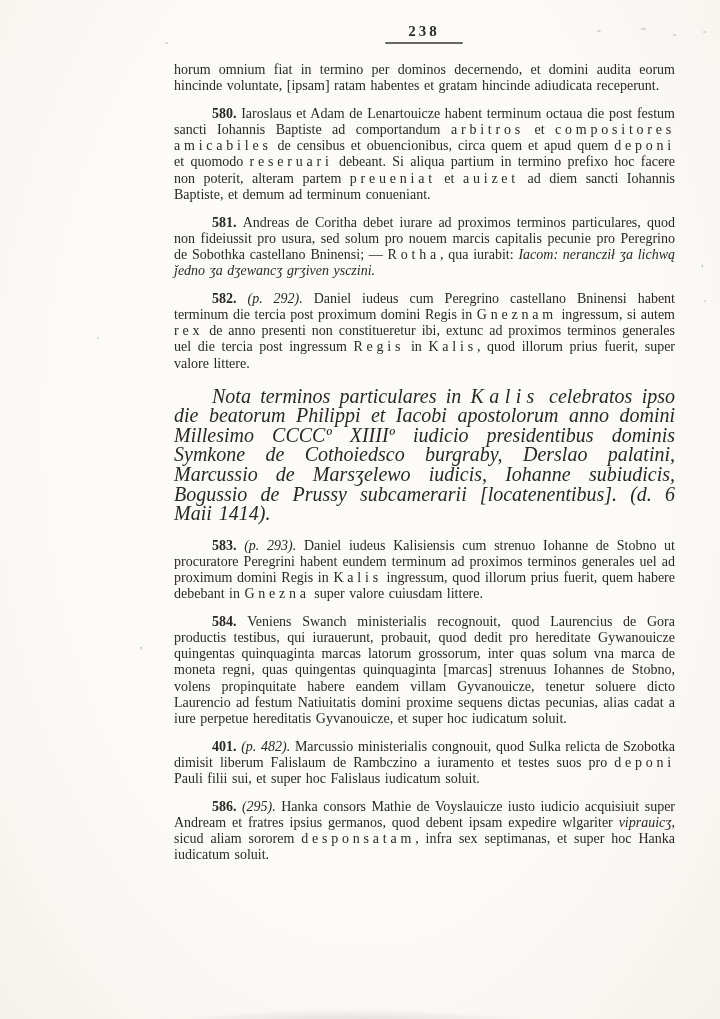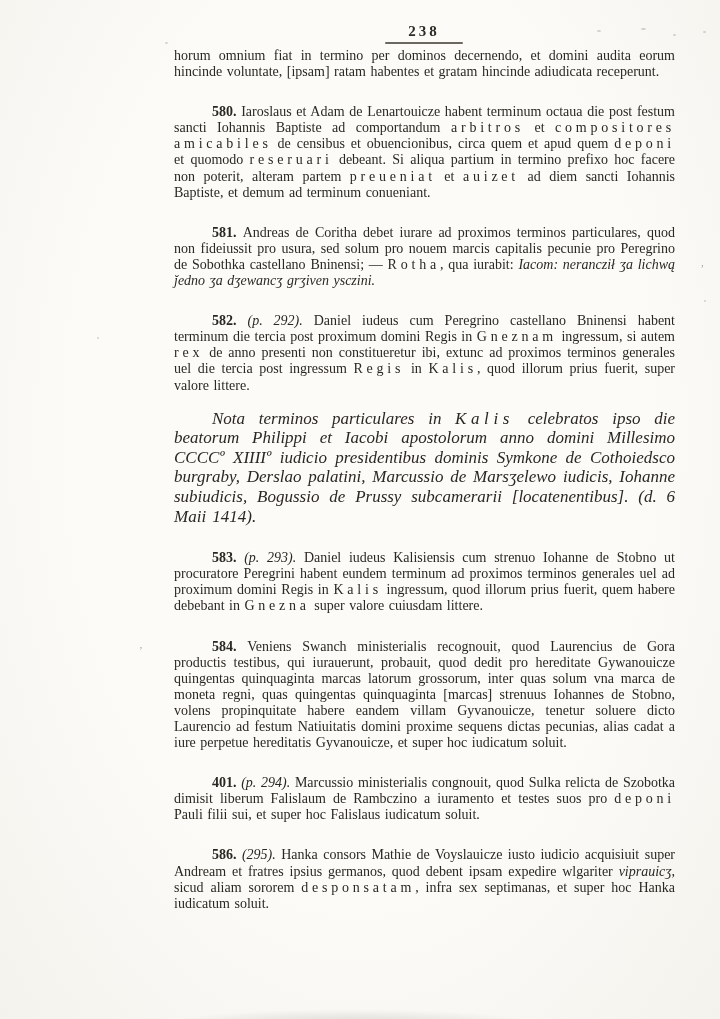--- a/index.html
+++ b/index.html
@@ -16,33 +16,33 @@
   }
   .page-number {
     display:inline-block;
     font-size:15px; font-weight:700; letter-spacing:3px; color:#2e2b25;
   }
   .page-number-rule {
     width:78px; height:2px; background:#3a372f; opacity:.75;
     margin:2px auto 0 auto; border-radius:1px;
   }
   .text-column {
-    position:absolute; left:174px; top:48px; width:501px;
+    position:absolute; left:174px; top:62px; width:501px;
   }
   .para {
     margin:0 0 12px 0;
     text-align:justify;
     font-size:14px;
     line-height:16.1px;
     word-spacing:1px;
   }
-  .para.indent { text-indent:38px;margin-top:24px; }
+  .para.indent { text-indent:38px; }
   .para.nota {
     font-style:italic;
-    font-size:17px;
+    font-size:20px;
     line-height:19.6px;
     margin:15px 0 14px 0;
     word-spacing:2px;
   }
   .seg-bold { font-weight:700; }
   .seg-italic { font-style:italic; }
   .seg-spaced { letter-spacing:0.27em; }
   
   .speck {
     position:absolute; background:#4a463e; border-radius:50%;
@@ -69,21 +69,21 @@
   </header>
 
   <main class="text-column">
       <p class="para body"><span>horum omnium fiat in termino per dominos decernendo, et domini audita eorum hincinde voluntate, [ipsam] ratam habentes et gratam hincinde adiudicata receperunt.</span></p>
       <p class="para body indent"><span class="seg-bold">580. </span><span>Iaroslaus et Adam de Lenartouicze habent terminum octaua die post festum sancti Iohannis Baptiste ad comportandum </span><span class="seg-spaced">arbitros</span><span> et </span><span class="seg-spaced">compositores amicabiles</span><span> de censibus et obuencionibus, circa quem et apud quem </span><span class="seg-spaced">deponi</span><span> et quomodo </span><span class="seg-spaced">reseruari</span><span> debeant.  Si aliqua partium in termino prefixo hoc facere non poterit, alteram partem </span><span class="seg-spaced">preueniat</span><span> et </span><span class="seg-spaced">auizet</span><span> ad diem sancti Iohannis Baptiste, et demum ad terminum conueniant.</span></p>
       <p class="para body indent"><span class="seg-bold">581. </span><span>Andreas de Coritha debet iurare ad proximos terminos particulares, quod non fideiussit pro usura, sed solum pro nouem marcis capitalis pecunie pro Peregrino de Sobothka castellano Bninensi; — </span><span class="seg-spaced">Rotha</span><span>, qua iurabit: </span><span class="seg-italic">Iacom: nerancził ʒa lichwą ǰedno ʒa dʒewancʒ grʒiven ysczini.</span></p>
       <p class="para body indent"><span class="seg-bold">582. </span><span class="seg-italic">(p. 292). </span><span>Daniel iudeus cum Peregrino castellano Bninensi habent terminum die tercia post proximum domini Regis in </span><span class="seg-spaced">Gneznam</span><span> ingressum, si autem </span><span class="seg-spaced">rex</span><span> de anno presenti non constitueretur ibi, extunc ad proximos terminos generales uel die tercia post ingressum </span><span class="seg-spaced">Regis</span><span> in </span><span class="seg-spaced">Kalis</span><span>, quod illorum prius fuerit, super valore littere.</span></p>
       <p class="para nota indent"><span class="seg-italic">Nota terminos particulares in </span><span class="seg-italic seg-spaced">Kalis</span><span class="seg-italic"> celebratos ipso die beatorum Philippi et Iacobi apostolorum anno domini Millesimo CCCCº XIIIIº iudicio presidentibus dominis Symkone de Cothoiedsco burgraby, Derslao palatini, Marcussio de Marsʒelewo iudicis, Iohanne subiudicis, Bogussio de Prussy subcamerarii [locatenentibus]. (d. 6 Maii 1414).</span></p>
       <p class="para body indent"><span class="seg-bold">583. </span><span class="seg-italic">(p. 293). </span><span>Daniel iudeus Kalisiensis cum strenuo Iohanne de Stobno ut procuratore Peregrini habent eundem terminum ad proximos terminos generales uel ad proximum domini Regis in </span><span class="seg-spaced">Kalis</span><span> ingressum, quod illorum prius fuerit, quem habere debebant in </span><span class="seg-spaced">Gnezna</span><span> super valore cuiusdam littere.</span></p>
       <p class="para body indent"><span class="seg-bold">584. </span><span>Veniens Swanch ministerialis recognouit, quod Laurencius de Gora productis testibus, qui iurauerunt, probauit, quod dedit pro hereditate Gywanouicze quingentas quinquaginta marcas latorum grossorum, inter quas solum vna marca de moneta regni, quas quingentas quinquaginta [marcas] strenuus Iohannes de Stobno, volens propinquitate habere eandem villam Gyvanouicze, tenetur soluere dicto Laurencio ad festum Natiuitatis domini proxime sequens dictas pecunias, alias cadat a iure perpetue hereditatis Gyvanouicze, et super hoc iudicatum soluit.</span></p>
-      <p class="para body indent"><span class="seg-bold">401. </span><span class="seg-italic">(p. 294). </span><span>Marcussio ministerialis congnouit, quod Sulka relicta de Szobotka dimisit liberum Falislaum de Rambczino a iuramento et testes suos pro </span><span class="seg-spaced">deponi</span><span> Pauli filii sui, et super hoc Falislaus iudicatum soluit.</span></p>
+      <p class="para body indent"><span class="seg-bold">401. </span><span class="seg-italic">(p. 482). </span><span>Marcussio ministerialis congnouit, quod Sulka relicta de Szobotka dimisit liberum Falislaum de Rambczino a iuramento et testes suos pro </span><span class="seg-spaced">deponi</span><span> Pauli filii sui, et super hoc Falislaus iudicatum soluit.</span></p>
       <p class="para body indent"><span class="seg-bold">586. </span><span class="seg-italic">(295). </span><span>Hanka consors Mathie de Voyslauicze iusto iudicio acquisiuit super Andream et fratres ipsius germanos, quod debent ipsam expedire wlgariter </span><span class="seg-italic">viprauicʒ</span><span>, sicud aliam sororem </span><span class="seg-spaced">desponsatam</span><span>, infra sex septimanas, et super hoc Hanka iudicatum soluit.</span></p>
     </main>
 
   <div class="speck" style="left:165px; top:42px; width:3px; height:2px;"></div>
   <div class="speck" style="left:597px; top:30px; width:4px; height:2px;"></div>
   <div class="speck" style="left:641px; top:28px; width:5px; height:2px;"></div>
   <div class="speck" style="left:673px; top:34px; width:3px; height:2px;"></div>
   <div class="speck" style="left:703px; top:31px; width:3px; height:2px;"></div>
   <div class="speck" style="left:97px; top:337px; width:2px; height:2px;"></div>
   <div class="speck" style="left:704px; top:300px; width:2px; height:2px;"></div>

